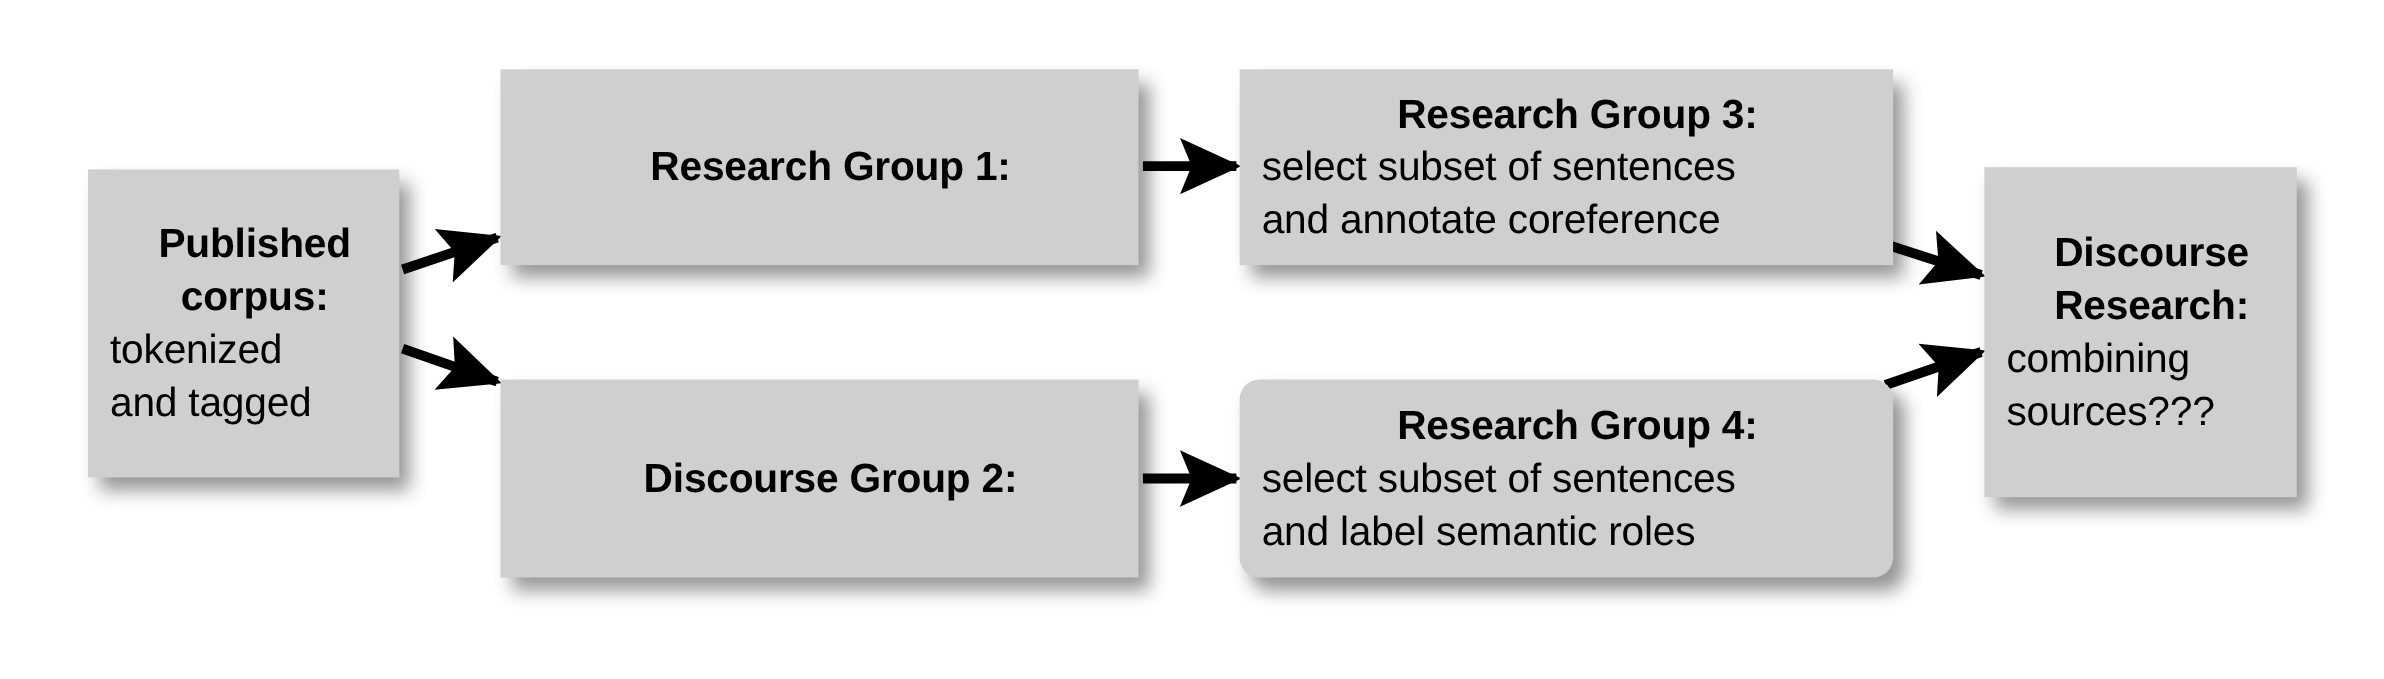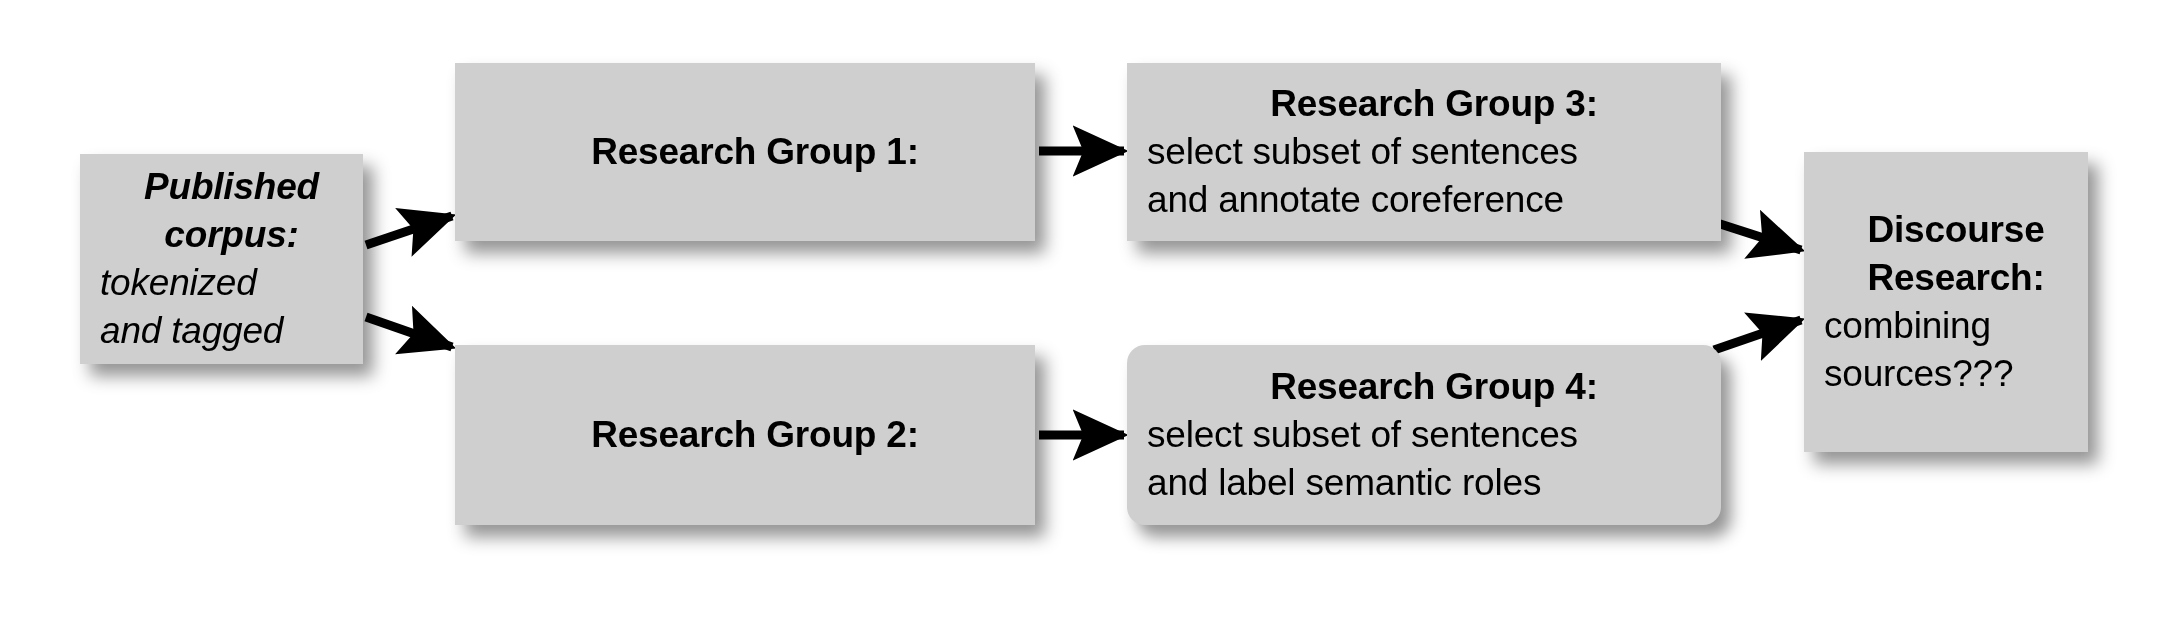--- a/index.html
+++ b/index.html
@@ -32,21 +32,21 @@
     font-size: 37px;
     white-space: pre-line;
     text-align: center;
   }
   .node .body {
     font-weight: normal;
     font-size: 37px;
     white-space: pre-line;
   }
   
-  #node-source      { left: 80px;   top: 154px; width: 283px; height: 210px; padding: 0 0 0 20px; font-style: italic; }
+  #node-source      { left: 80px;   top: 154px; width: 283px; height: 280px; padding: 0 0 0 20px; }
   #node-group1      { left: 455px;  top: 63px;  width: 580px; height: 178px; padding: 0 0 0 20px; }
   #node-group3      { left: 1127px; top: 63px;  width: 594px; height: 178px; padding: 0 0 0 20px; }
   #node-group2      { left: 455px;  top: 345px; width: 580px; height: 180px; padding: 0 0 0 20px; }
   #node-group4      { left: 1127px; top: 345px; width: 594px; height: 180px; padding: 0 0 0 20px; border-radius: 18px; }
   #node-discourse   { left: 1804px; top: 152px; width: 284px; height: 300px; padding: 0 0 0 20px; }
 
   #arrows {
     position: absolute;
     left: 0; top: 0;
     width: 2167px;
@@ -102,21 +102,21 @@
     <div class="title">Research Group 1:</div>
   </div>
 
   <div class="node" id="node-group3">
     <div class="title">Research Group 3:</div>
     <div class="body">select subset of sentences
 and annotate coreference</div>
   </div>
 
   <div class="node" id="node-group2">
-    <div class="title">Research Group 2:</div>
+    <div class="title">Discourse Group 2:</div>
   </div>
 
   <div class="node" id="node-group4">
     <div class="title">Research Group 4:</div>
     <div class="body">select subset of sentences
 and label semantic roles</div>
   </div>
 
   <div class="node" id="node-discourse">
     <div class="title">Discourse

